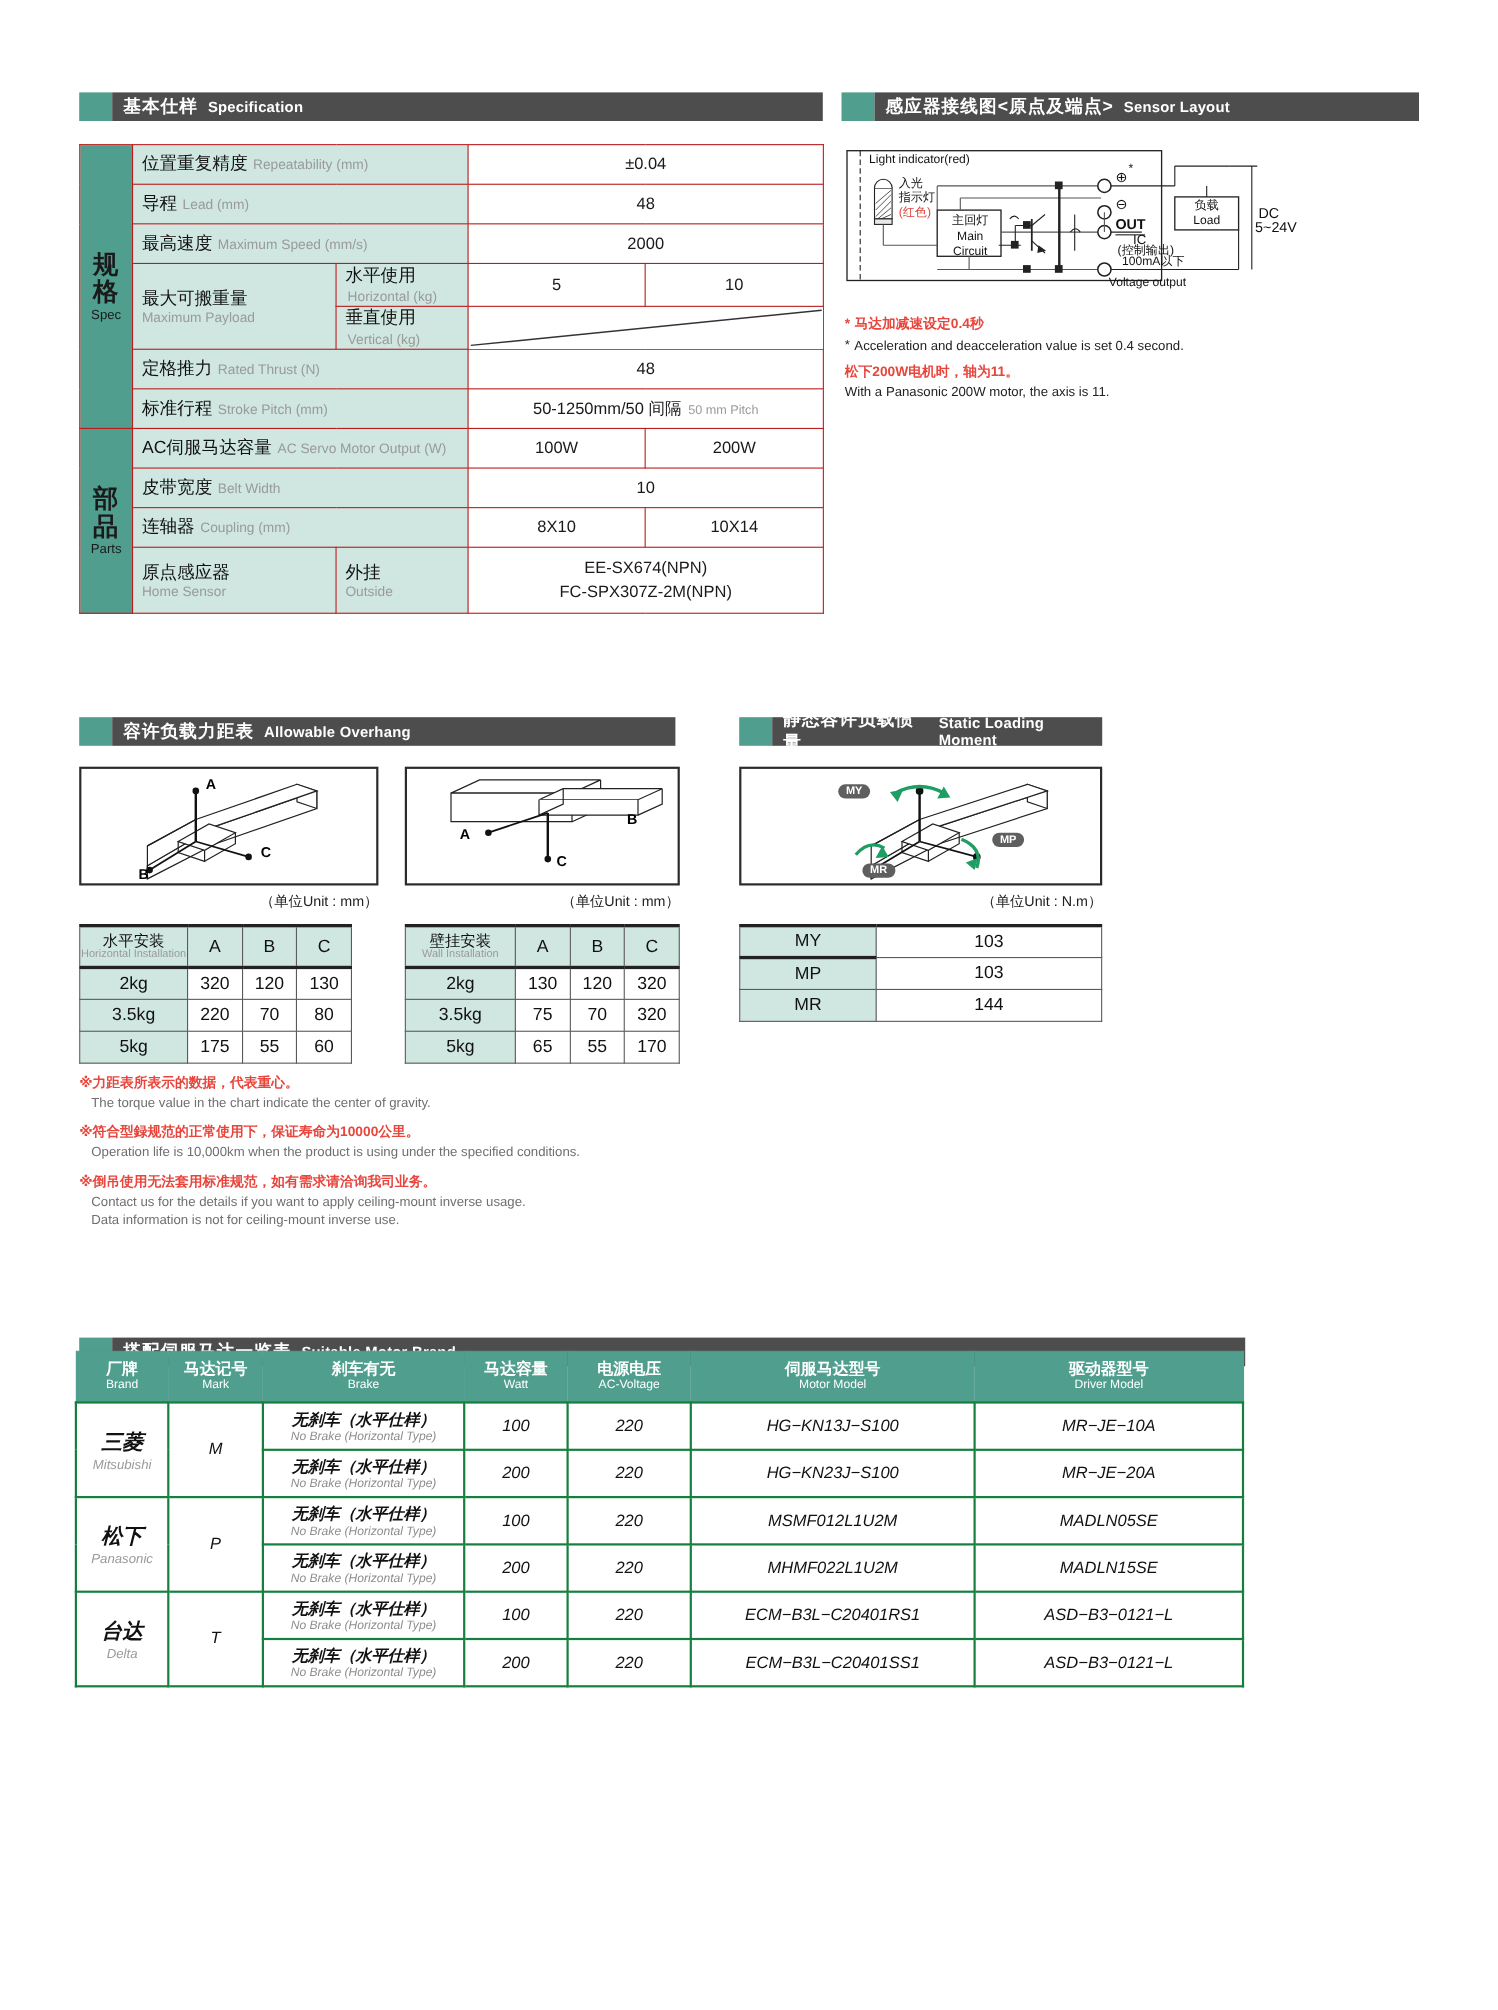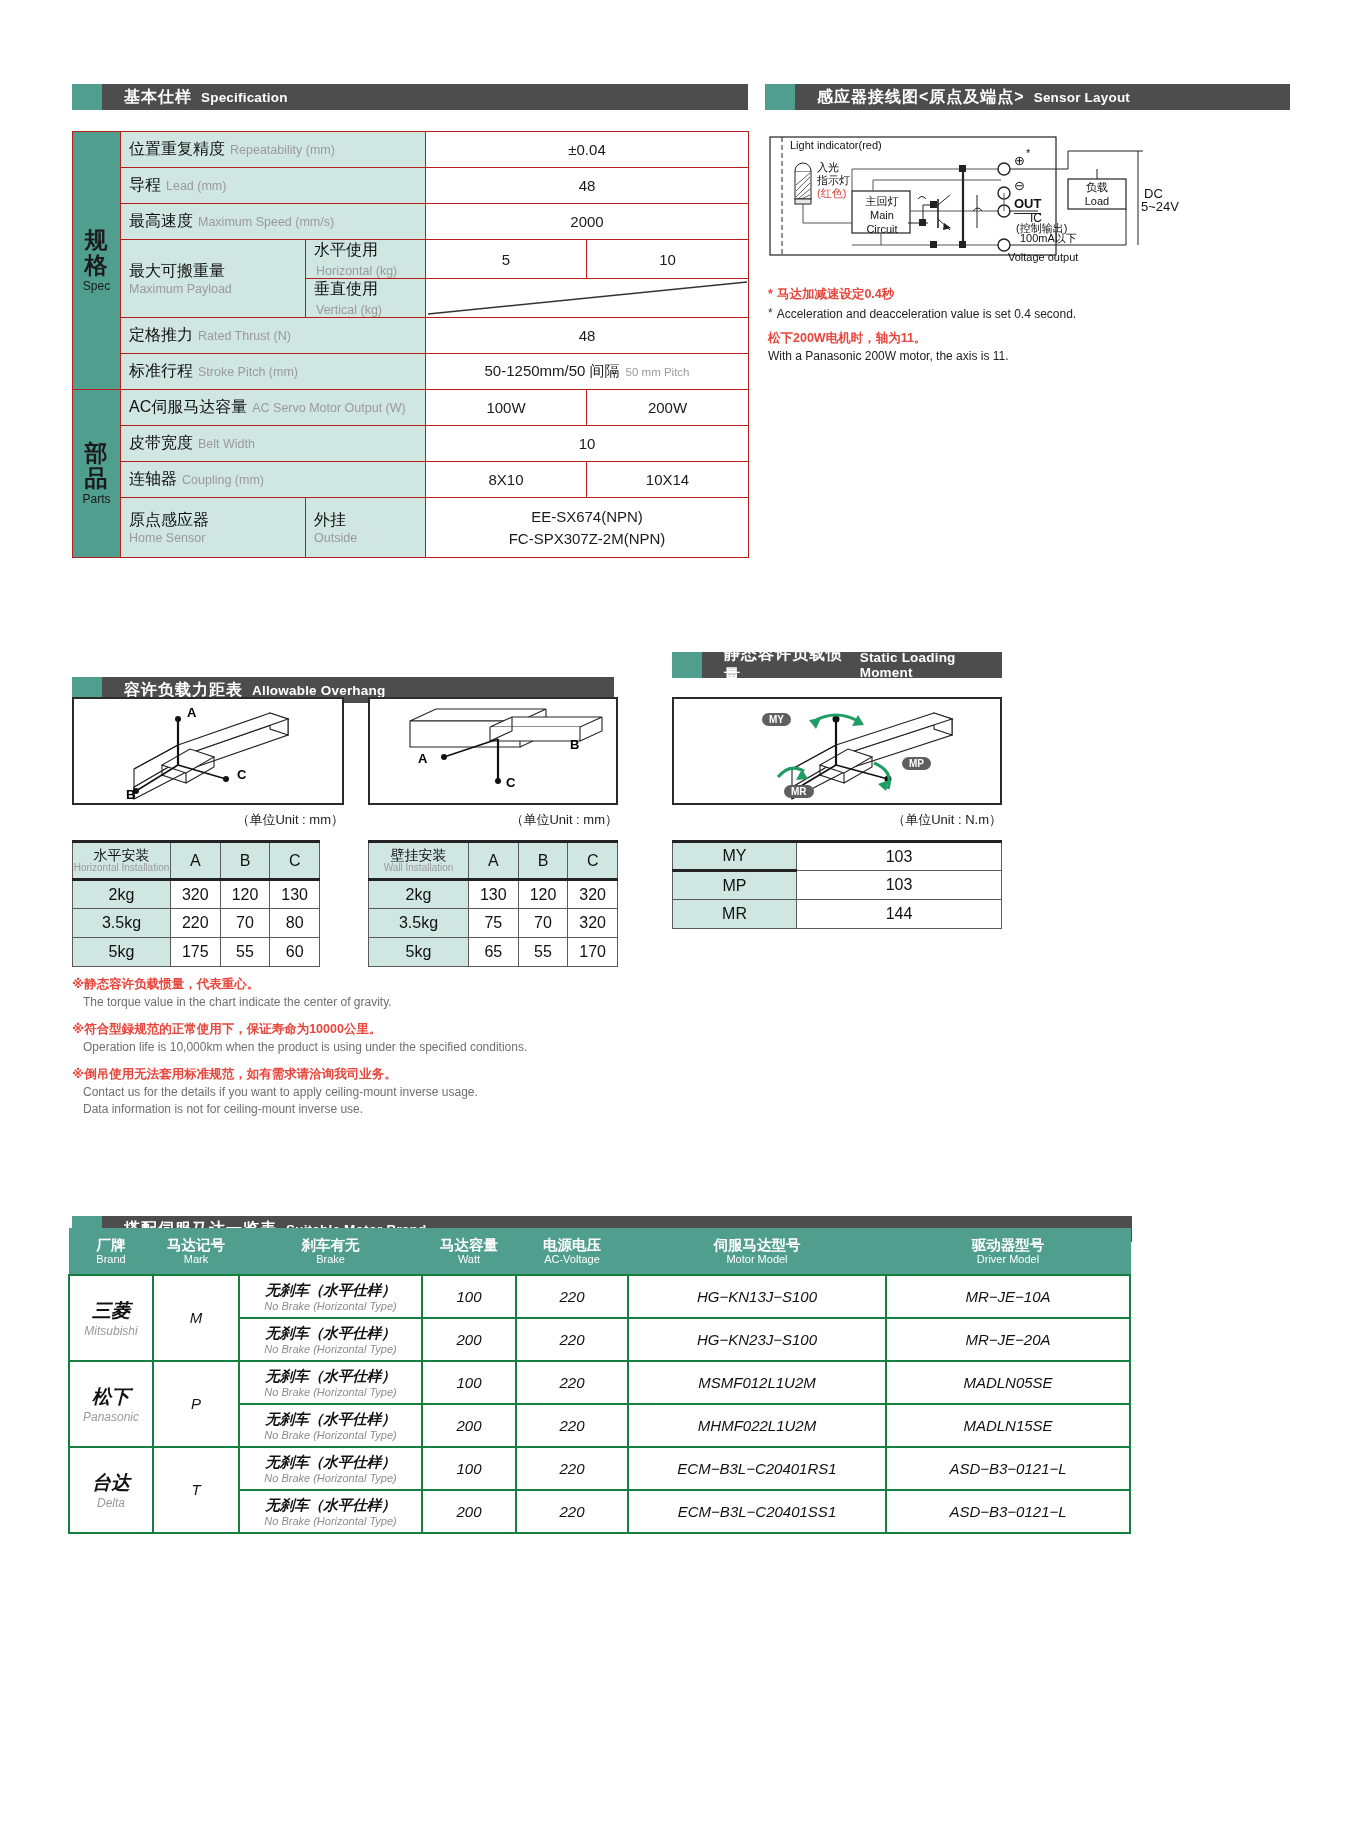--- a/index.html
+++ b/index.html
@@ -8,21 +8,21 @@
     background: #ffffff;
     font-family: "Liberation Sans", "DejaVu Sans", sans-serif;
     position: relative;
     overflow: hidden;
   }
   
   .sec-head { display: flex; align-items: stretch; height: 26px; }
   .sec-head .swatch { width: 30px; background: #4f9e8e; flex: 0 0 30px; }
   .sec-head .bar {
     flex: 1; background: #4d4d4d; display: flex; align-items: center;
-    padding-left: 22px; gap: 9px; color: #fff;
+    padding-left: 10px; gap: 9px; color: #fff;
   }
   .sec-head .cn { font-size: 16px; font-weight: bold; letter-spacing: 1px; }
   .sec-head .en { font-size: 13.5px; font-weight: bold; letter-spacing: .2px; }
 
   
   table { border-collapse: collapse; }
   .tealcell { background: #cfe7e0; }
   .spec-tbl { width: 100%; table-layout: fixed; }
   .spec-tbl td {
     border: 1px solid #b91c1c; font-size: 15px; color: #1a1a1a;
@@ -309,21 +309,21 @@
     <span class="note-cn">马达加减速设定0.4秒</span>
   </div>
   <div style="display:flex; gap:4px; margin-top:2px;">
     <span style="color:#333;font-size:12px">*</span>
     <span class="note-en" style="padding-left:0;color:#222">Acceleration and deacceleration value is set 0.4 second.</span>
   </div>
   <div class="note-cn" style="margin-top:6px;">松下200W电机时，轴为11。</div>
   <div class="note-en" style="padding-left:0;color:#222;">With a Panasonic 200W motor, the axis is 11.</div>
 </div>
 
-<div style="position:absolute; left:72px; top:677px; width:542px;text-align:right;">
+<div style="position:absolute; left:72px; top:652px; width:542px;text-align:right;">
   <div class="sec-head">
     <div class="swatch"></div>
     <div class="bar">
       <span class="cn">容许负载力距表</span>
       <span class="en">Allowable Overhang</span>
     </div>
   </div>
 </div>
 
 <div class="diagbox" style="position:absolute; left:72px; top:697px; width:272px; height:108px;">
@@ -519,21 +519,21 @@
       <tr>
         <td class="rowlbl">MR</td>
         <td>144</td>
       </tr>
     </tbody>
   </table>
 </div>
 
 <div style="position:absolute; left:72px; top:975px; width:620px;">
   <div style="margin-bottom:9px;">
-    <div class="note-cn">※静态容许负载惯量，代表重心。</div>
+    <div class="note-cn">※力距表所表示的数据，代表重心。</div>
     <div class="note-en">The torque value in the chart indicate the center of gravity.</div>
   </div>
   <div style="margin-bottom:9px;">
     <div class="note-cn">※符合型録规范的正常使用下，保证寿命为10000公里。</div>
     <div class="note-en">Operation life is 10,000km when the product is using under the specified conditions.</div>
   </div>
   <div>
     <div class="note-cn">※倒吊使用无法套用标准规范，如有需求请洽询我司业务。</div>
     <div class="note-en">Contact us for the details if you want to apply ceiling-mount inverse usage.</div>
     <div class="note-en">Data information is not for ceiling-mount inverse use.</div>

